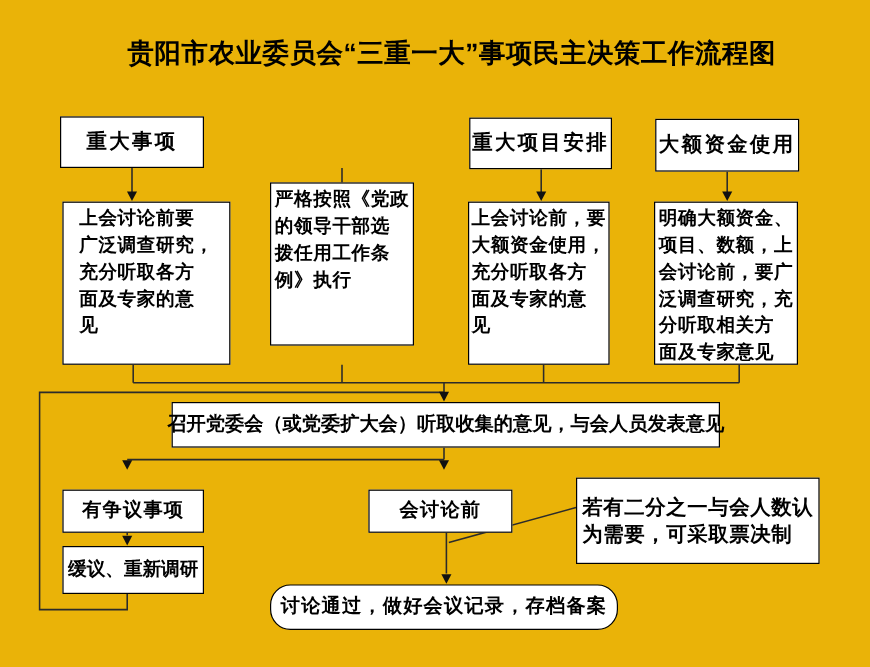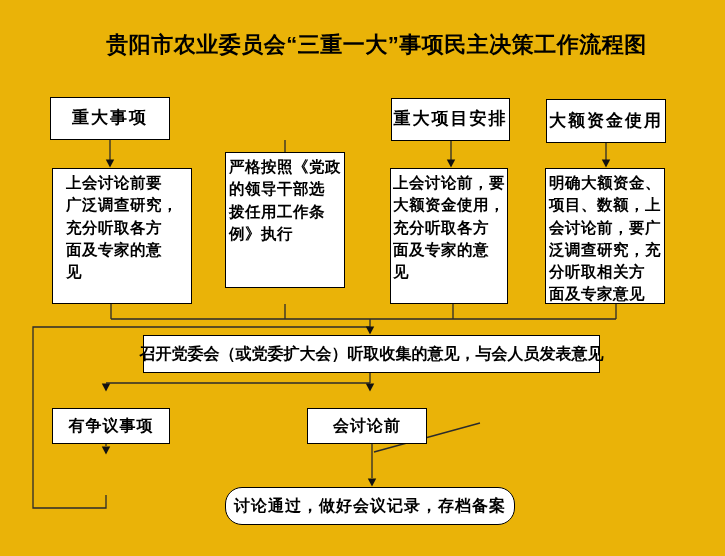--- a/index.html
+++ b/index.html
@@ -84,17 +84,20 @@
 会讨论前，要广
 泛调查研究，充
 分听取相关方
 面及专家意见</div>
 
   <div class="box meeting" style="left:143px;top:335px;width:457px;height:38px">召开党委会（或党委扩大会）听取收集的意见，与会人员发表意见</div>
 
   <div class="box small" style="left:52px;top:392px;width:118px;height:36px">有争议事项</div>
   <div class="box small" style="left:307px;top:392px;width:120px;height:36px">会讨论前</div>
 
+  <div class="box vote" style="left:480px;top:398px;width:203px;height:72px">若有二分之一与会人数认
+为需要，可采取票决制</div>
 
+  <div class="box defer" style="left:52px;top:455px;width:118px;height:40px">缓议、重新调研</div>
 
   <div class="box archive" style="left:225px;top:487px;width:290px;height:38px">讨论通过，做好会议记录，存档备案</div>
 
 </div>
 
 </body></html>

